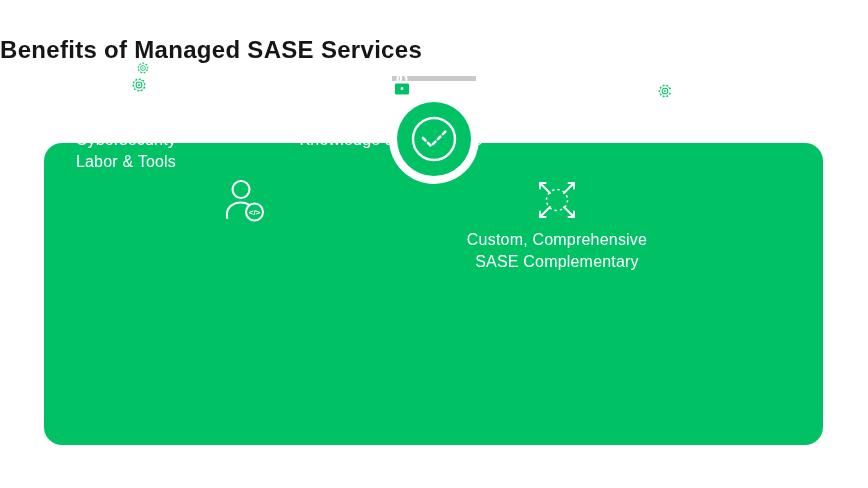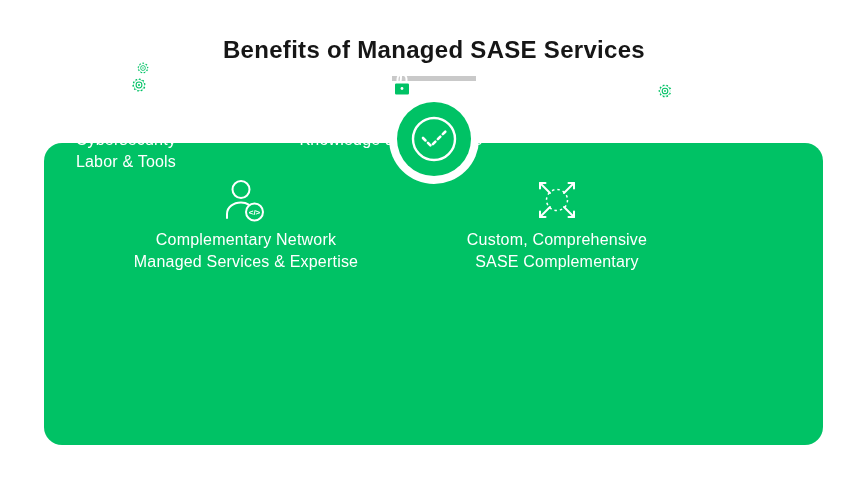--- a/index.html
+++ b/index.html
@@ -9,21 +9,21 @@
     --underline_gray:#c9c9c9;
     --benefit_text:#ffffff;
   }
   *{margin:0;padding:0;box-sizing:border-box;}
   html,body{background:#ffffff;}
   .canvas{
     position:relative;width:868px;height:488px;background:#ffffff;overflow:hidden;
     font-family:"Liberation Sans",sans-serif;
   }
   .title{
-    position:absolute;left:0;top:36px;width:868px;text-align:center;
+    position:absolute;left:0;top:36px;width:868px;
     font-size:24px;font-weight:700;letter-spacing:.3px;color:var(--title_text,#161616);
   }
   .title-underline{
     position:absolute;left:392px;top:76px;width:84px;height:5px;
     background:var(--underline_gray,#c9c9c9);
   }
   .panel{
     position:absolute;left:44px;top:143px;width:779px;height:302px;
     background:var(--panel_green,#00C265);border-radius:18px;
   }
@@ -129,25 +129,20 @@
 
   <div class="benefit b4">
     <div class="icon-wrap">
       <svg width="52" height="48" viewBox="0 0 52 48" fill="none" stroke="#fff">
         <circle cx="21" cy="13.5" r="8.5" stroke-width="2"></circle>
         <path d="M7 42 V38 C7 31 13.5 26.5 21 26.5 C24 26.5 26.6 27.2 28.7 28.6" stroke-width="2" stroke-linecap="round"></path>
         <circle cx="34.5" cy="36" r="8.5" fill="var(--panel_green,#00C265)" stroke-width="2"></circle>
         <text x="34.5" y="38.8" font-size="8" font-weight="bold" text-anchor="middle" fill="#fff" stroke="none">&lt;/&gt;</text>
       </svg>
     </div>
-    <div class="benefit-text">
-      <span class="line">Complementary Network</span>
-      <span class="line">Managed Services &amp; Expertise</span>
-      <span class="line"></span>
-    </div>
   </div>
 
   <div class="benefit b5">
     <div class="icon-wrap">
       <svg width="52" height="48" viewBox="0 0 52 48" fill="none" stroke="#fff">
         <circle cx="26" cy="24" r="10.5" stroke-width="1.5" stroke-dasharray="2.5 3"></circle>
         <g stroke-width="2" stroke-linecap="round" stroke-linejoin="round">
           <line x1="19" y1="17" x2="9" y2="7"></line>  
             <polyline points="9,12.5 9,7 14.5,7" fill="none"></polyline>
           <line x1="33" y1="17" x2="43" y2="7"></line>  

